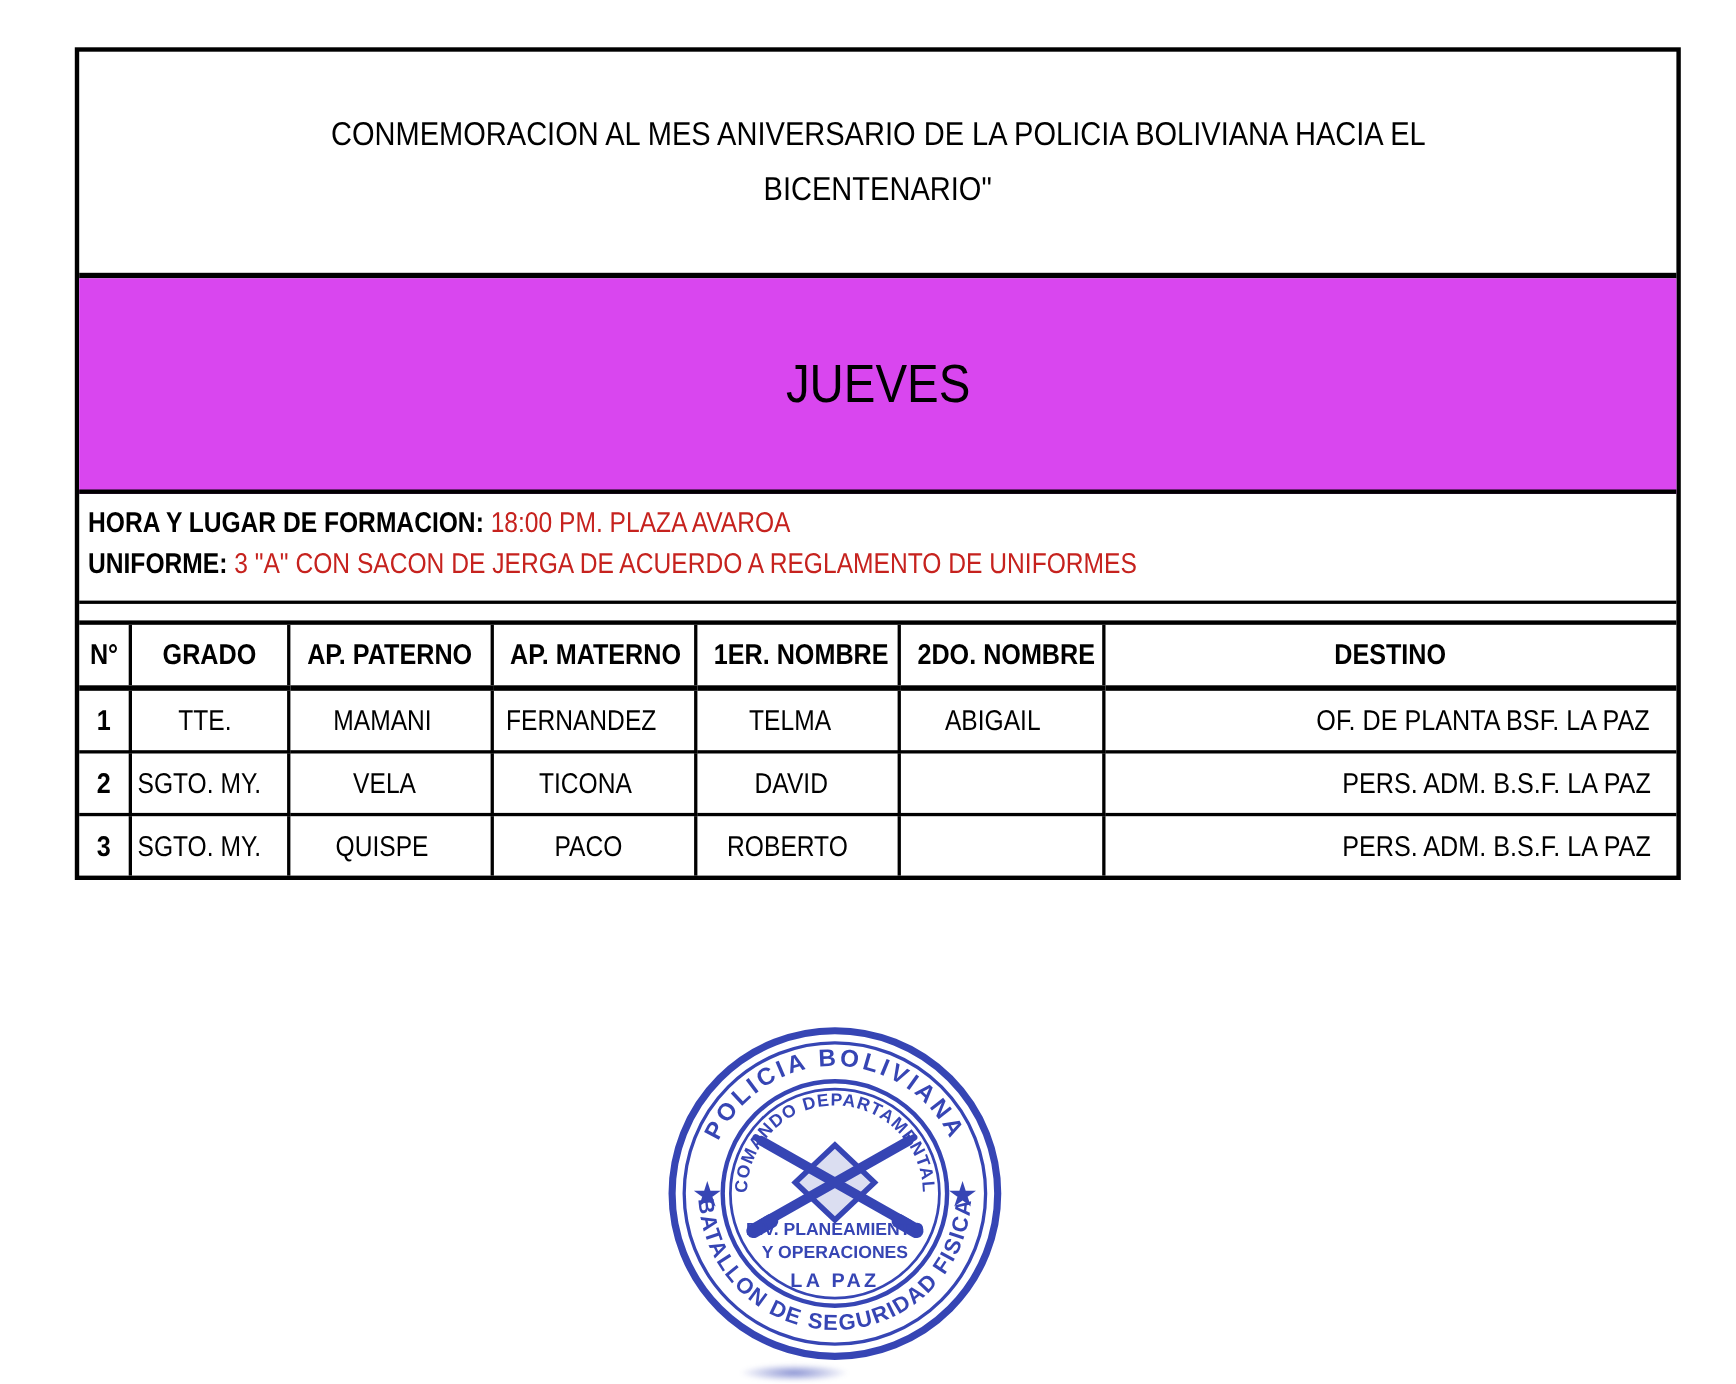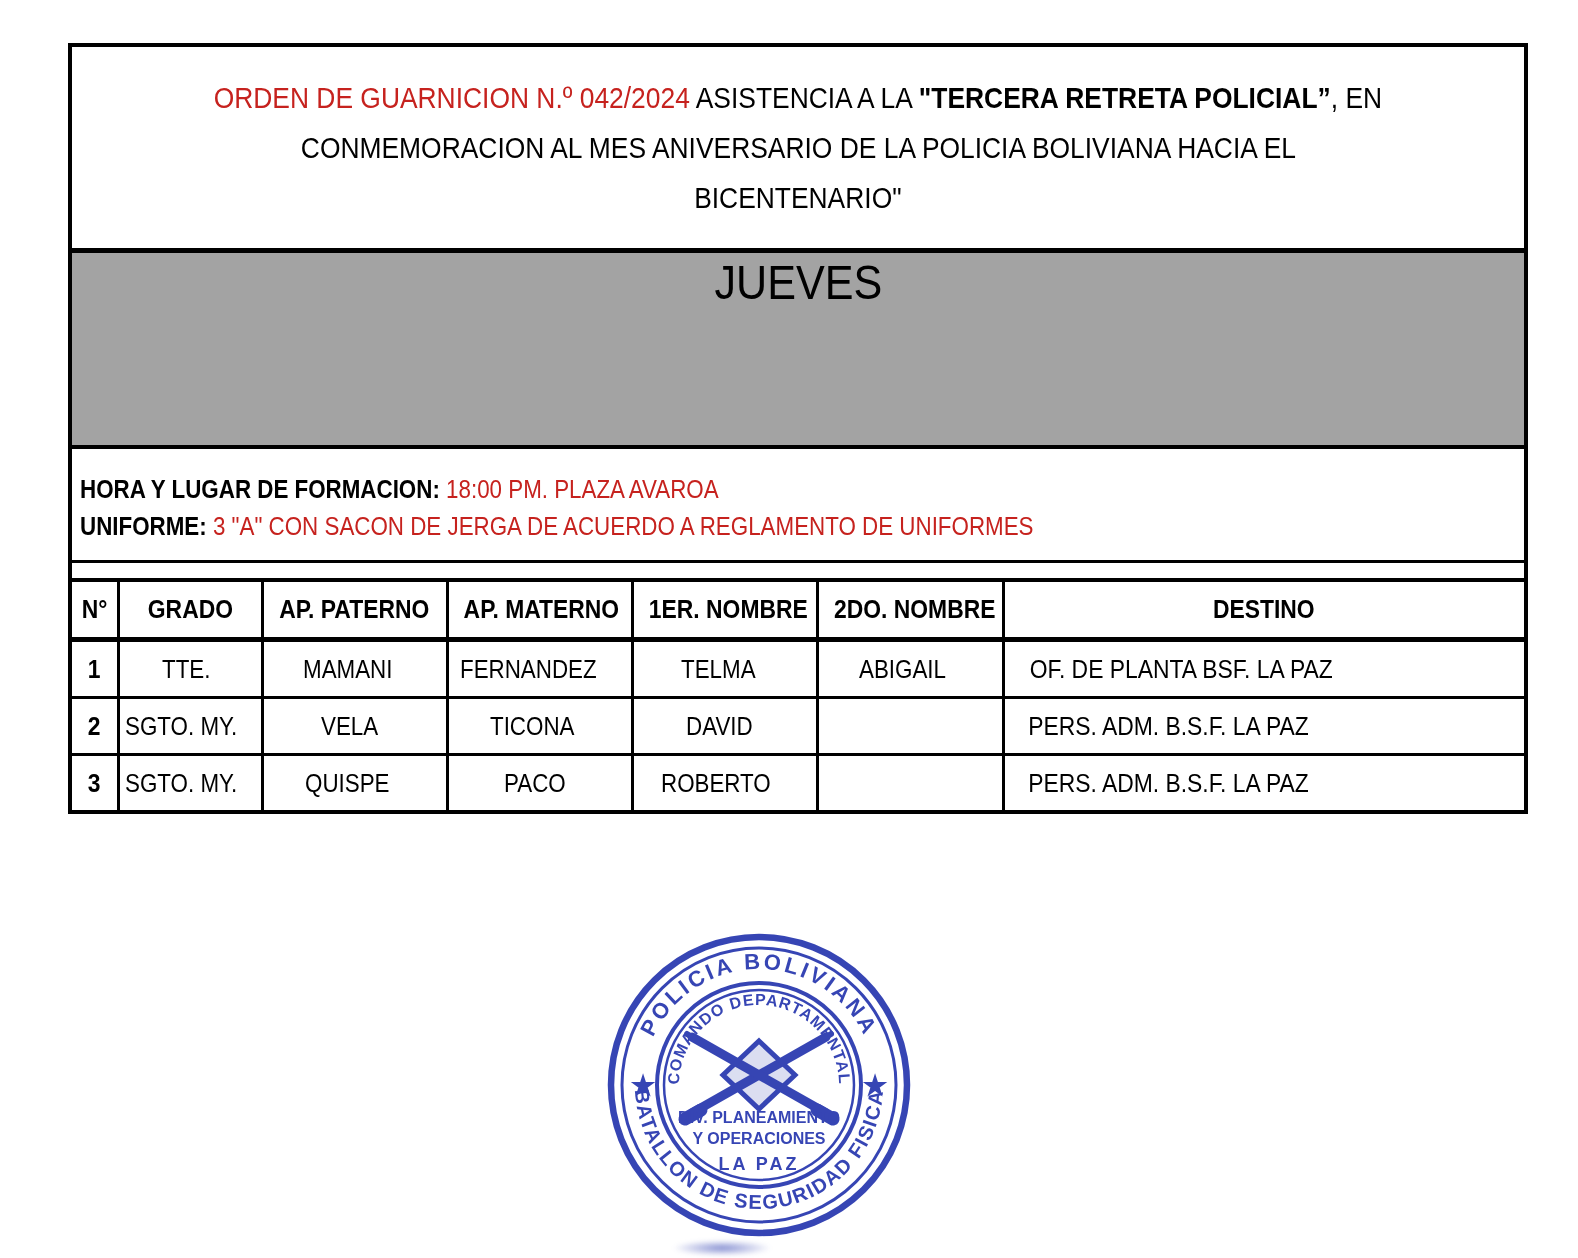--- a/index.html
+++ b/index.html
@@ -21,71 +21,66 @@
   .sec-title{
     height:201px; border-bottom:5px solid #000;
     display:flex; flex-direction:column; justify-content:center;
     font-size:30px; line-height:50px;
   }
   .t-red{color:#C6221E;}
   .t-bold{font-weight:bold;}
 
   
   .sec-banner{
-    height:192px; border-bottom:4px solid #000; background:#a3a3a3;
-    display:flex; flex-direction:row; justify-content:center;
+    height:192px; border-bottom:4px solid #000; background:#d946ef;
+    display:flex; flex-direction:column; justify-content:center;
     font-size:49px; line-height:58px;
   }
 
   
   .sec-info{
     height:89px; border-bottom:3px solid #000;
-    padding:22px 0 0 8px; font-size:26px; line-height:37px;
+    padding:8px 0 0 8px; font-size:26px; line-height:37px;
   }
   .lbl{font-weight:bold; color:#000;}
   .val{color:#C6221E;}
 
   .spacer{height:15px; border-bottom:4px solid #000;}
 
   
   table.personnel{
     width:100%; border-collapse:collapse; border-style:hidden;
     table-layout:fixed; font-size:26px;
   }
   table.personnel th, table.personnel td{
     border:3px solid #000; vertical-align:middle; padding:0 4px;
     overflow:hidden;
   }
   table.personnel th{font-weight:bold; text-align:center; border-bottom-width:5px; height:55px;}
   table.personnel td{height:54px;}
-  td.c{text-align:left;}
+  td.c{text-align:right;}
   td.l{text-align:center; padding-left:7px;}
   td.num{text-align:center; font-weight:bold;}
 
   
   .stamp{position:absolute; left:597px; top:923px; width:324px; height:324px; opacity:.92; filter:blur(.4px);}
   .stamp text{font-family:"Liberation Sans", sans-serif; font-weight:bold; fill:#2636AE;}
   .smudge{
     position:absolute; left:672px; top:1240px; width:100px; height:16px;
     background:radial-gradient(ellipse at center, rgba(38,54,174,.55), rgba(38,54,174,0) 70%);
     filter:blur(2px);
   }
 </style>
 </head>
 <body>
 
 <div id="page">
   <div class="doc">
 
     <div class="sec-title">
-      <div class="cline">
-        <span class="cx">
-          <span class="t-red">ORDEN DE GUARNICION N.º 042/2024</span><span> ASISTENCIA A LA </span><span class="t-bold">"TERCERA RETRETA POLICIAL”</span><span>, EN</span>
-        </span>
-      </div>
       <div class="cline">
         <span class="cx">CONMEMORACION AL MES ANIVERSARIO DE LA POLICIA BOLIVIANA HACIA EL</span>
       </div>
       <div class="cline">
         <span class="cx">BICENTENARIO"</span>
       </div>
     </div>
 
     <div class="sec-banner">
       <div class="cline">

